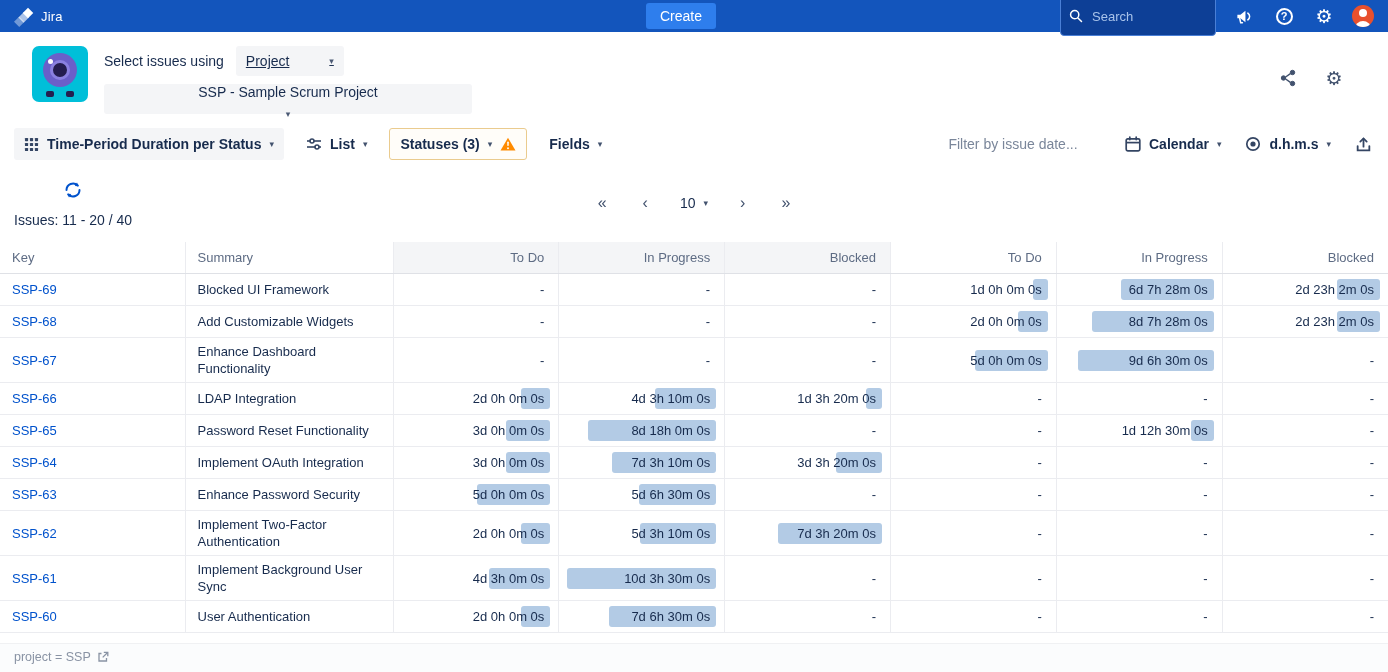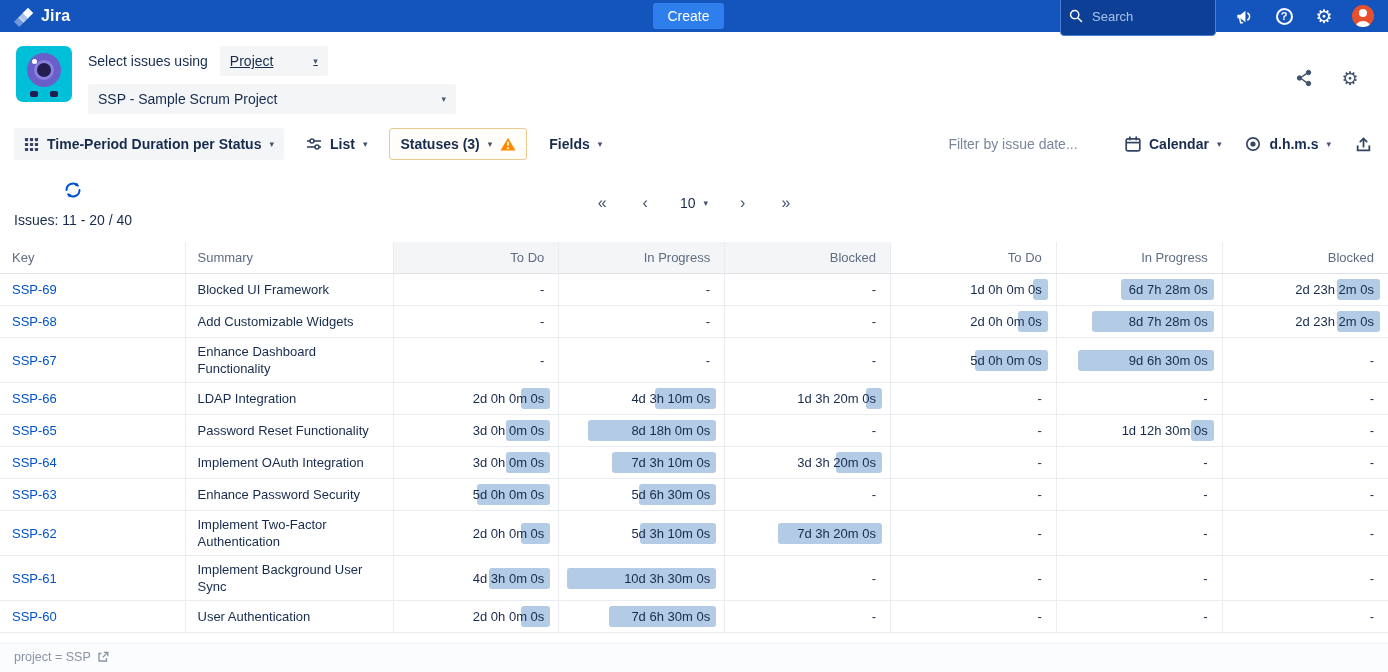--- a/index.html
+++ b/index.html
@@ -9,21 +9,21 @@
     display:flex; flex-direction:column;
     font-family:"Liberation Sans","DejaVu Sans",sans-serif;
     background:#fff; color:#172B4D;
   }
   button { font-family:inherit; cursor:pointer; }
 
   
   .navbar{height:32px; flex:0 0 auto; background:var(--navbar-bg,#1355BC);
     display:flex; align-items:center; padding:0 14px; color:#fff;}
   .brand{display:flex; align-items:center; gap:6px; margin-right:20px; cursor:pointer;}
-  .brand-word{font-size:16px; font-weight:700; letter-spacing:.2px;}
+  .brand-word{font-size:13px; font-weight:400; letter-spacing:.2px;}
   .navmenu{display:flex; align-items:flex-end;margin-top:43px;}
   .menu-item{display:flex; align-items:center; gap:6px; padding:0 10px; height:32px;
     font-size:14px; font-weight:500; cursor:pointer; white-space:nowrap;}
   .chev{font-size:9px; line-height:1; opacity:.95;}
   .create-btn{background:var(--create-btn-bg,#2E7EED); color:#fff; border:none; border-radius:3px;
     font-size:14px; font-weight:500; padding:5px 14px; margin-left:8px;}
   .nav-right{margin-left:auto; display:flex; align-items:center; gap:16px;}
   .searchbox{display:flex; align-items:center; gap:7px; width:156px; height:40px;
     background:var(--search-bg,#0D3F96); border:1px solid var(--search-border,#4A7FD6);
     border-radius:4px; padding:0 8px;}
@@ -32,36 +32,36 @@
   .searchbox input::placeholder{color:#A8C3EA;}
   .nav-icon{display:flex; align-items:center; justify-content:center; width:24px; height:24px; cursor:pointer;}
   .help-icon{width:17px; height:17px; border:2px solid #fff; border-radius:50%;
     display:flex; align-items:center; justify-content:center; font-size:11px; font-weight:700;}
   .gear-glyph{font-size:19px; line-height:1; color:#fff;}
   .avatar{position:relative; width:22px; height:22px; border-radius:50%; background:#E8502D; overflow:hidden; cursor:pointer;}
   .avatar::before{content:""; position:absolute; top:4px; left:7px; width:8px; height:8px; background:#fff; border-radius:50%;}
   .avatar::after{content:""; position:absolute; bottom:-4px; left:3px; width:16px; height:10px; background:#fff; border-radius:8px 8px 0 0;}
 
   
-  .app-header{display:flex; align-items:flex-start; padding:14px 16px 10px; gap:16px;}
+  .app-header{display:flex; align-items:flex-start; padding:14px 32px 10px; gap:16px;}
   .app-icon{position:relative; width:56px; height:56px; border-radius:7px;
     background:var(--app-icon-bg,#00BFD9); flex:0 0 auto;}
   .lens{position:absolute; top:7px; left:11px; width:34px; height:34px; border-radius:50%;
     background:#6A5FC9; display:flex; align-items:center; justify-content:center;}
   .lens-inner{width:20px; height:20px; border-radius:50%; background:#241D4F; border:3px solid #8A80E0;}
   .lens-dot{position:absolute; top:13px; left:16px; width:5px; height:5px; background:#fff; border-radius:50%;}
   .foot{position:absolute; bottom:5px; width:8px; height:6px; background:#241D4F; border-radius:2px;}
   .f1{left:14px;} .f2{right:14px;}
   .selectors{display:flex; flex-direction:column; gap:8px;}
   .row1{display:flex; align-items:center; gap:12px; font-size:14px;}
   .select{background:#F4F5F7; border-radius:3px; height:30px; display:flex; align-items:center;
     justify-content:space-between; gap:10px; padding:0 10px; font-size:14px; color:#172B4D; cursor:pointer;}
   .select .chev{color:#42526E;}
   .select.small{min-width:108px;text-decoration:underline;}
-  .select.wide{width:368px;}
+  .select.wide{width:368px;flex-direction:column;}
   .header-actions{margin-left:auto; display:flex; align-items:center; gap:22px; padding:20px 10px 0 0; color:#42526E;}
   .header-actions .nav-icon{color:#42526E;}
 
   
   .toolbar{display:flex; align-items:center; padding:4px 14px 10px;}
   .toolbar-left{display:flex; align-items:center; gap:20px;}
   .toolbar-center{flex:1; display:flex; justify-content:flex-end;}
   .toolbar-right{display:flex; align-items:center; gap:20px;}
   .tb-btn{display:flex; align-items:center; gap:8px; font-size:14px; font-weight:600;
     color:#172B4D; background:none; border:none; padding:6px 2px;}

